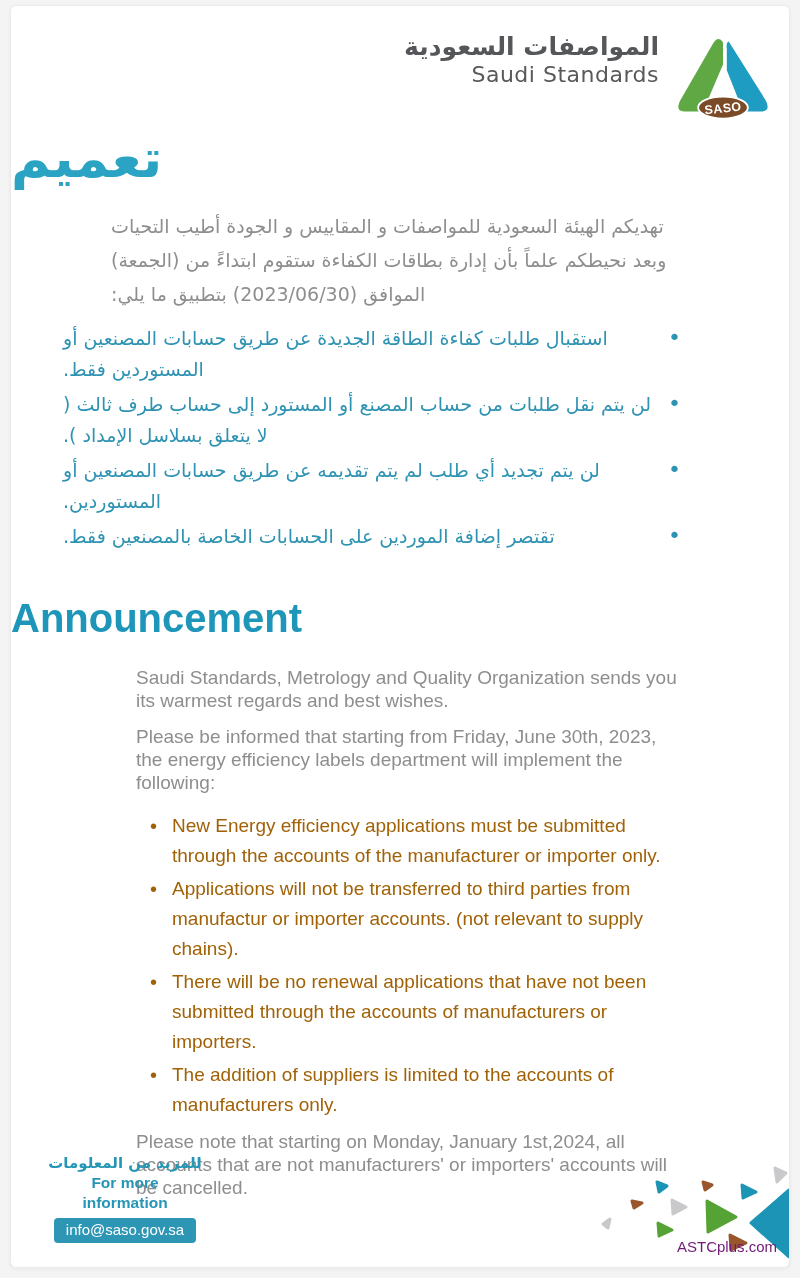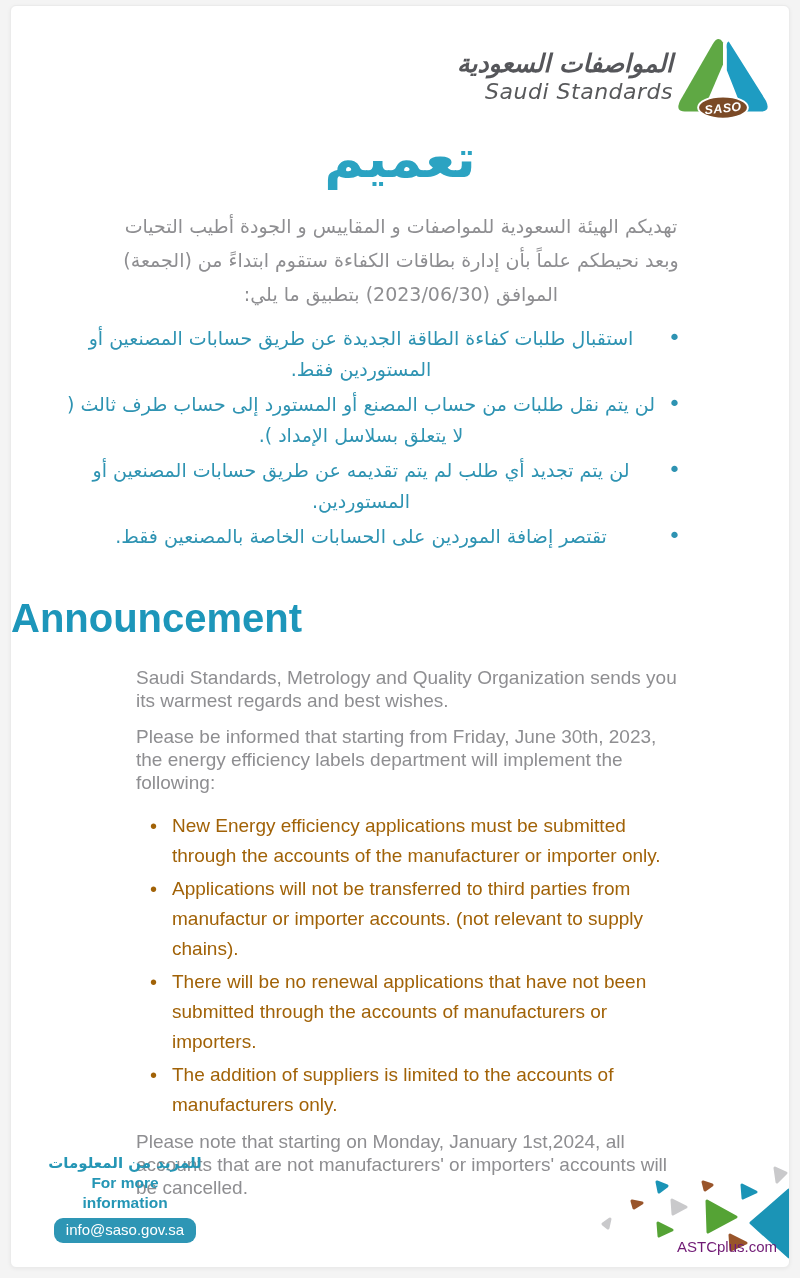--- a/index.html
+++ b/index.html
@@ -3,32 +3,32 @@
 <meta charset="utf-8">
 <style>
   * { margin:0; padding:0; box-sizing:border-box; }
   html,body { width:800px; height:1278px; background:#f4f4f4; font-family:"Liberation Sans", sans-serif; }
   .card {
     position:absolute; left:10px; top:5px; width:780px; height:1263px;
     background:#ffffff; border:1px solid #ebebeb; border-radius:6px;
     box-shadow:0 1px 4px rgba(0,0,0,0.05); overflow:hidden;
   }
   
-  .logo-row { display:flex; justify-content:flex-end; align-items:center; padding:26px 16px 0 0;font-style:italic; }
+  .logo-row { display:flex; justify-content:flex-end; align-items:flex-start; gap:14px; padding:26px 16px 0 0; }
   .logo-text { text-align:right; font-family:"DejaVu Sans", sans-serif; }
   .logo-ar { font-size:25px; font-weight:bold; color:#55565a; line-height:30px; }
   .logo-en { font-size:22px; color:#58595b; letter-spacing:0.5px; line-height:26px; }
   .logo-mark { width:100px; height:89px; display:block; }
 
   
   .title-ar {
     text-align:center; margin-top:6px; color:#2ba3c2;
     font-family:"DejaVu Sans", sans-serif; font-weight:bold; font-size:54px; line-height:64px;
   }
-  .ar-block { direction:rtl; text-align:center; font-family:"DejaVu Sans", sans-serif; }
+  .ar-block { direction:rtl; text-align:left; font-family:"DejaVu Sans", sans-serif; }
   .ar-intro { margin:18px 98px 0 100px; color:#8e8e91; font-size:19px; line-height:34px; }
   .ar-bullets { margin:12px 108px 0 52px; list-style:none; color:#2e93b2; font-size:19px; line-height:31px; }
   .ar-bullets li { position:relative; padding-right:22px; margin-bottom:4px; }
   .ar-bullets li::before { content:"\2022"; position:absolute; right:0; top:-1px; font-size:22px; }
   .ar-closing { margin:18px 98px 0 100px; color:#8e8e91; font-size:19px; line-height:34px; }
 
   
   .title-en {
     margin-top:44px; color:#1d96ba;
     font-weight:bold; font-size:40px; line-height:44px;
@@ -39,21 +39,21 @@
   .en-bullets li { position:relative; padding-left:22px; margin-bottom:3px; }
   .en-bullets li::before { content:"\2022"; position:absolute; left:0; top:0; font-size:20px; }
   .en-closing { color:#8e8e91; font-size:19px; line-height:23px; margin-top:6px; }
 
   
   .footer-info { position:absolute; left:36px; bottom:24px; text-align:center; width:156px; }
   .more-ar { font-family:"DejaVu Sans", sans-serif; font-weight:bold; color:#2596b5; font-size:15px; line-height:20px; direction:rtl; }
   .more-en { font-weight:bold; color:#2596b5; font-size:15.5px; line-height:20px; margin-bottom:5px; }
   .email-pill {
     display:inline-block; background:#2e96b5; color:#ffffff; font-size:15px;
-    padding:3px 12px 5px; border-radius:9px; border:none; font-family:"Liberation Sans", sans-serif;
+    padding:3px 12px 5px; border-radius:4px; border:none; font-family:"Liberation Sans", sans-serif;
   }
   .decor { position:absolute; right:0; bottom:6px; width:190px; height:122px; }
   .watermark { position:absolute; right:12px; bottom:12px; color:#701a75; font-size:15px; z-index:2; }
 </style>
 </head>
 <body>
 
 <div class="card">
 
   <div class="logo-row">

